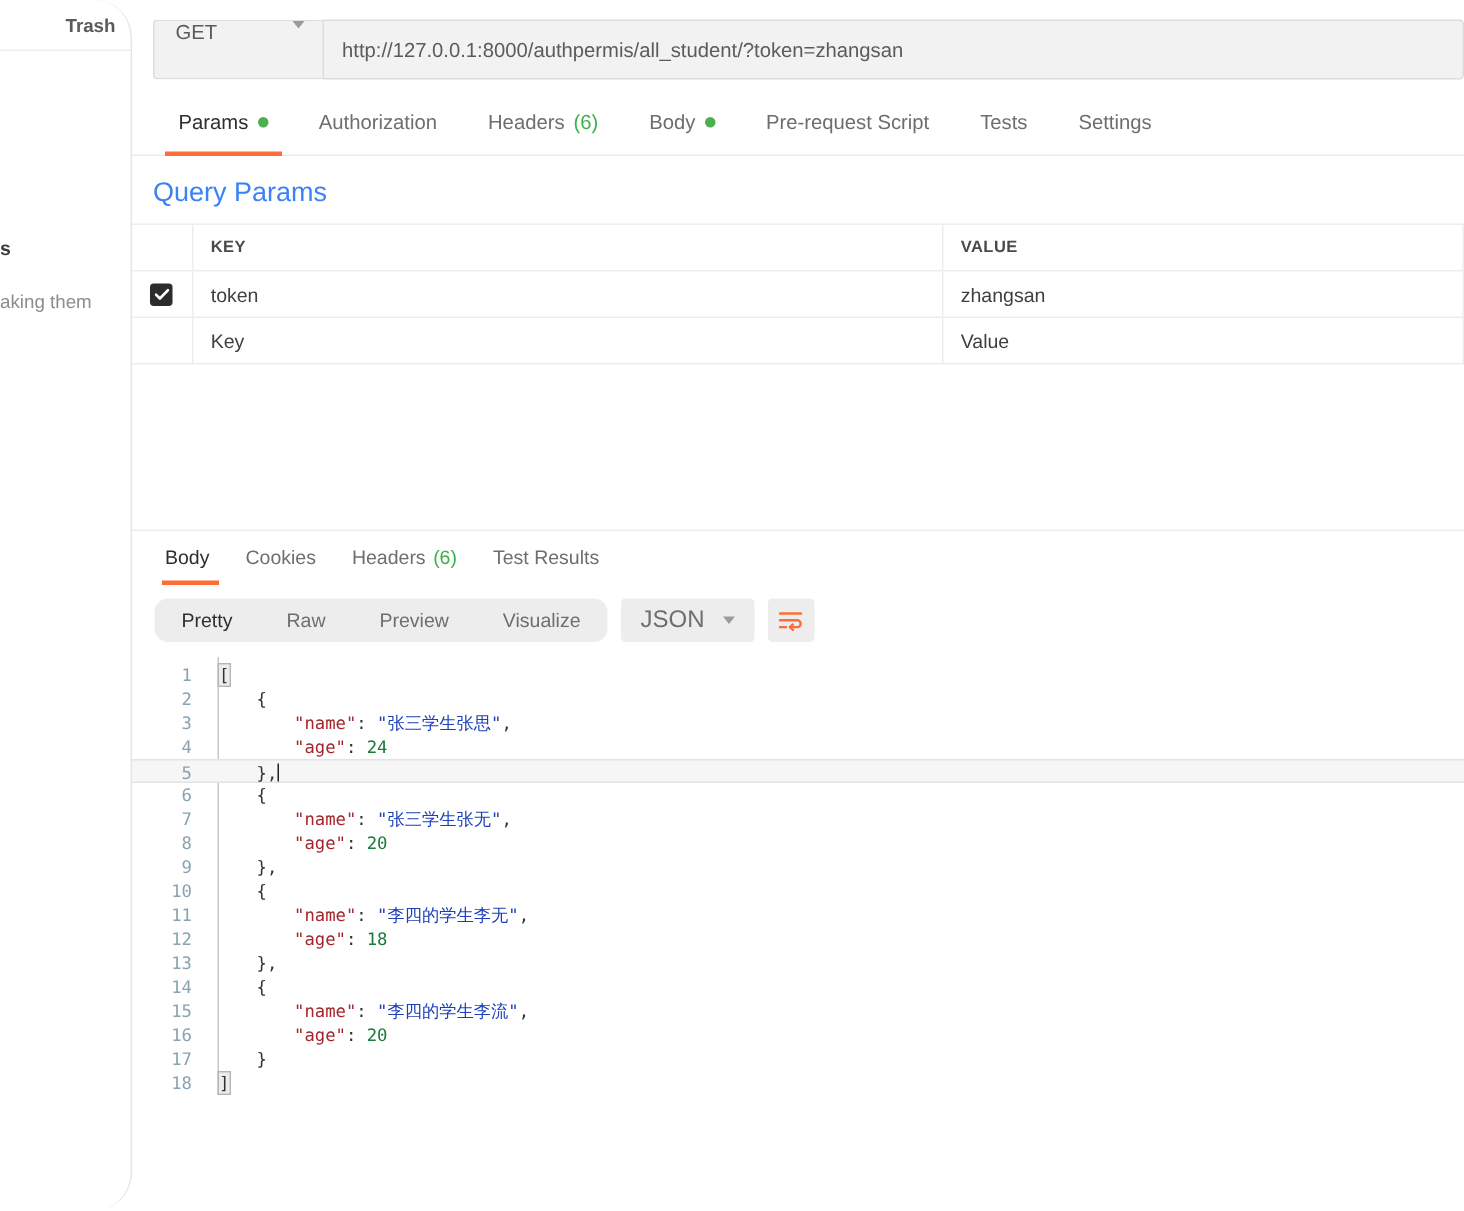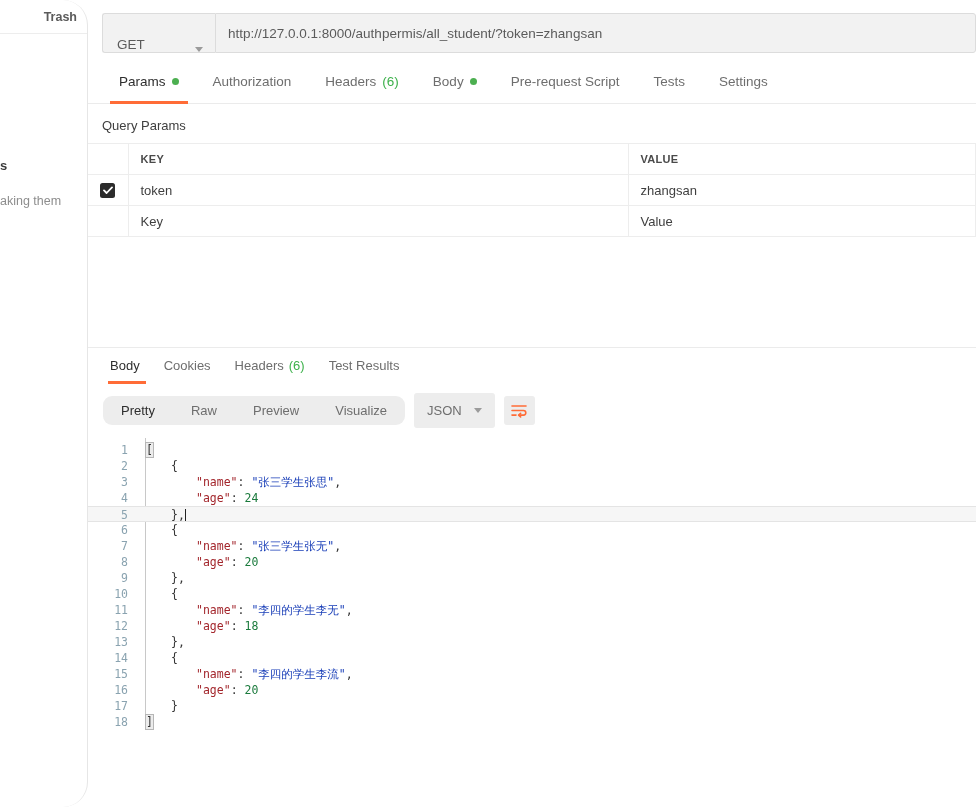--- a/index.html
+++ b/index.html
@@ -32,21 +32,21 @@
   }
 
   
   .main { flex: 1; height: 807px; position: relative; background: #fff; }
 
   
   .urlbar { display: flex; padding: 13px 0 0 14px; height: 60px; }
   .method {
     width: 113px; height: 40px; background: #f2f2f2;
     border: 1px solid #dcdcdc; border-right: none;
-    border-radius: 3px 0 0 3px; display: flex; align-items: flex-end;
+    border-radius: 3px 0 0 3px; display: flex; align-items: flex-start;
     justify-content: space-between; padding: 0 12px 0 14px;
     font-size: 13.5px; color: #5b5b5b; cursor: pointer;
   }
   .caret { width: 0; height: 0; border-left: 4.5px solid transparent;
            border-right: 4.5px solid transparent; border-top: 5.5px solid #9b9b9b; }
   .urlinput {
     flex: 1; height: 40px; background: #f2f2f2; border: 1px solid #dcdcdc;
     border-radius: 0 3px 3px 0; display: flex; align-items: center;
     padding: 0 12px; font-size: 13.5px; color: #5b5b5b;
     overflow: hidden; white-space: nowrap;
@@ -65,21 +65,21 @@
   }
   .tab.active { color: #2e2e2e; }
   .tab.active::after {
     content: ""; position: absolute; left: 8px; right: 8px; bottom: -1px;
     height: 3px; background: #ff6c37;
   }
   .dot-green { width: 7px; height: 7px; border-radius: 50%; background: #4caf50; display:inline-block; }
   .count-green { color: #3db14b; }
 
   
-  .qp-title { padding: 14px 0 10px 14px; font-size: 13px; color: #404040; }
+  .qp-title { padding: 14px 0 10px 14px; font-size: 18px; color: #3b82f6; }
   .tbl { width: 100%; border-collapse: collapse; table-layout: fixed; }
   .tbl th, .tbl td {
     border-top: 1px solid #ededed; border-bottom: 1px solid #ededed;
     border-right: 1px solid #ededed;
     height: 31px; text-align: left; font-weight: 400;
     font-size: 13px; color: #3f3f3f; padding: 0 12px;
   }
   .tbl th { font-size: 11px; font-weight: 700; color: #4a4a4a; letter-spacing: .3px; }
   .col-chk { width: 40px; padding: 0 !important; text-align: center !important; }
   .col-key { width: 500px; }
@@ -112,22 +112,22 @@
   .viewbar { display: flex; align-items: center; gap: 9px; padding: 10px 0 10px 15px; }
   .seg {
     display: flex; background: #ededed; border-radius: 9px; height: 29px; align-items: center;
   }
   .seg span {
     padding: 0 18px; font-size: 13px; color: #6e6e6e; line-height: 29px; cursor: pointer;
   }
   .seg span.on { color: #2e2e2e; }
   .fmt {
     display: flex; align-items: center; gap: 12px; background: #ededed;
-    border-radius: 3px; height: 35px; padding: 0 13px;
-    font-size: 13px; color: #6e6e6e; cursor: pointer;
+    border-radius: 3px; height: 29px; padding: 0 13px;
+    font-size: 16px; color: #6e6e6e; cursor: pointer;
   }
   .wrapbtn {
     width: 31px; height: 29px; background: #ededed; border-radius: 3px;
     display: flex; align-items: center; justify-content: center; cursor: pointer;
   }
 
   
   .code {
     position: relative; font-family: "DejaVu Sans Mono", monospace;
     font-size: 11.5px; line-height: 16px; padding-top: 4px;

